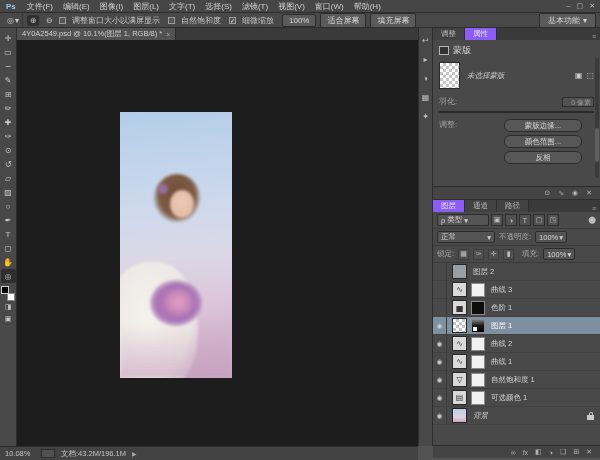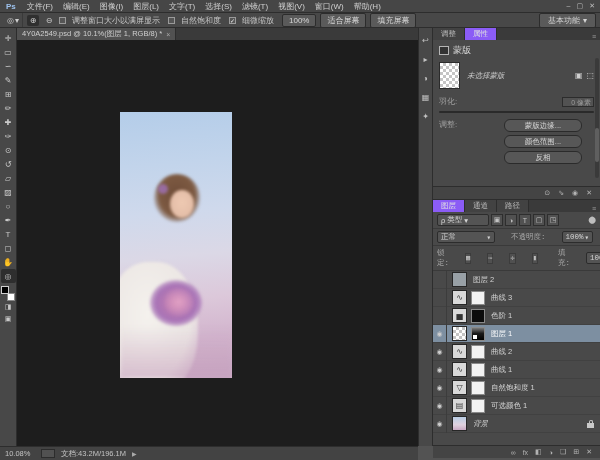--- a/index.html
+++ b/index.html
@@ -78,21 +78,21 @@
   .rbtn{width:78px;height:13px;background:#575757;border:1px solid #2b2b2b;border-radius:6px;font-size:7.5px;color:#d6d6d6;display:flex;align-items:center;justify-content:center;}
   .props-footer{position:absolute;bottom:0;left:0;right:0;height:13px;border-top:1px solid #2d2d2d;display:flex;align-items:center;justify-content:flex-end;gap:8px;padding:0 8px;font-size:7px;color:#b3b3b3;background:#444;}
   .pscroll{position:absolute;right:1px;top:30px;width:4px;height:120px;background:#3a3a3a;border-radius:2px;}
   .pscroll .pthumb{position:absolute;left:0;right:0;top:58%;height:34px;background:#5f5f5f;border-radius:2px;}
 
   .layers{flex:1;display:flex;flex-direction:column;position:relative;}
   .filter-row{display:flex;align-items:center;gap:2px;padding:2px 4px;border-bottom:1px solid #3a3a3a;}
   .kind-dd{display:flex;align-items:center;gap:2px;background:#545454;border:1px solid #2c2c2c;border-radius:2px;height:12px;padding:0 3px;font-size:7.5px;width:52px;}
   .fic{width:12px;height:12px;background:#515151;border:1px solid #2e2e2e;display:flex;align-items:center;justify-content:center;font-size:7px;color:#c2c2c2;}
   .ftoggle{margin-left:auto;font-size:7px;color:#bdbdbd;}
-  .blend-row,.lock-row{display:flex;align-items:center;gap:16px;padding:2px 4px;border-bottom:1px solid #3a3a3a;font-size:7.5px;font-family:Liberation Mono, monospace;}
+  .blend-row,.lock-row{display:flex;align-items:center;gap:4px;padding:2px 4px;border-bottom:1px solid #3a3a3a;font-size:7.5px;}
   .blend-dd{display:flex;align-items:center;justify-content:space-between;background:#545454;border:1px solid #2c2c2c;border-radius:2px;height:12px;padding:0 3px;width:58px;}
   .dim{color:#a8a8a8;}
   .val-dd{display:flex;align-items:center;gap:1px;background:#545454;border:1px solid #2c2c2c;border-radius:2px;height:12px;padding:0 3px;}
   .lock-ic{width:11px;height:11px;display:flex;align-items:center;justify-content:center;font-size:7px;color:#bdbdbd;border:1px solid #3c3c3c;background:#505050;}
   .lrows{flex:1;overflow:hidden;}
   .lrow{height:18px;display:flex;align-items:center;border-bottom:1px solid #414141;}
   .lrow.sel{background:#7d8fa1;color:#fff;}
   .eyebox{width:14px;height:18px;border-right:1px solid #3c3c3c;display:flex;align-items:center;justify-content:center;font-size:7px;color:#cdcdcd;flex:0 0 14px;}
   .lthumb{width:15px;height:15px;border:1px solid #262626;margin-left:5px;flex:0 0 15px;}
   .adj-ic{background:#d9d9d9;color:#333;display:flex;align-items:center;justify-content:center;font-size:8px;}

